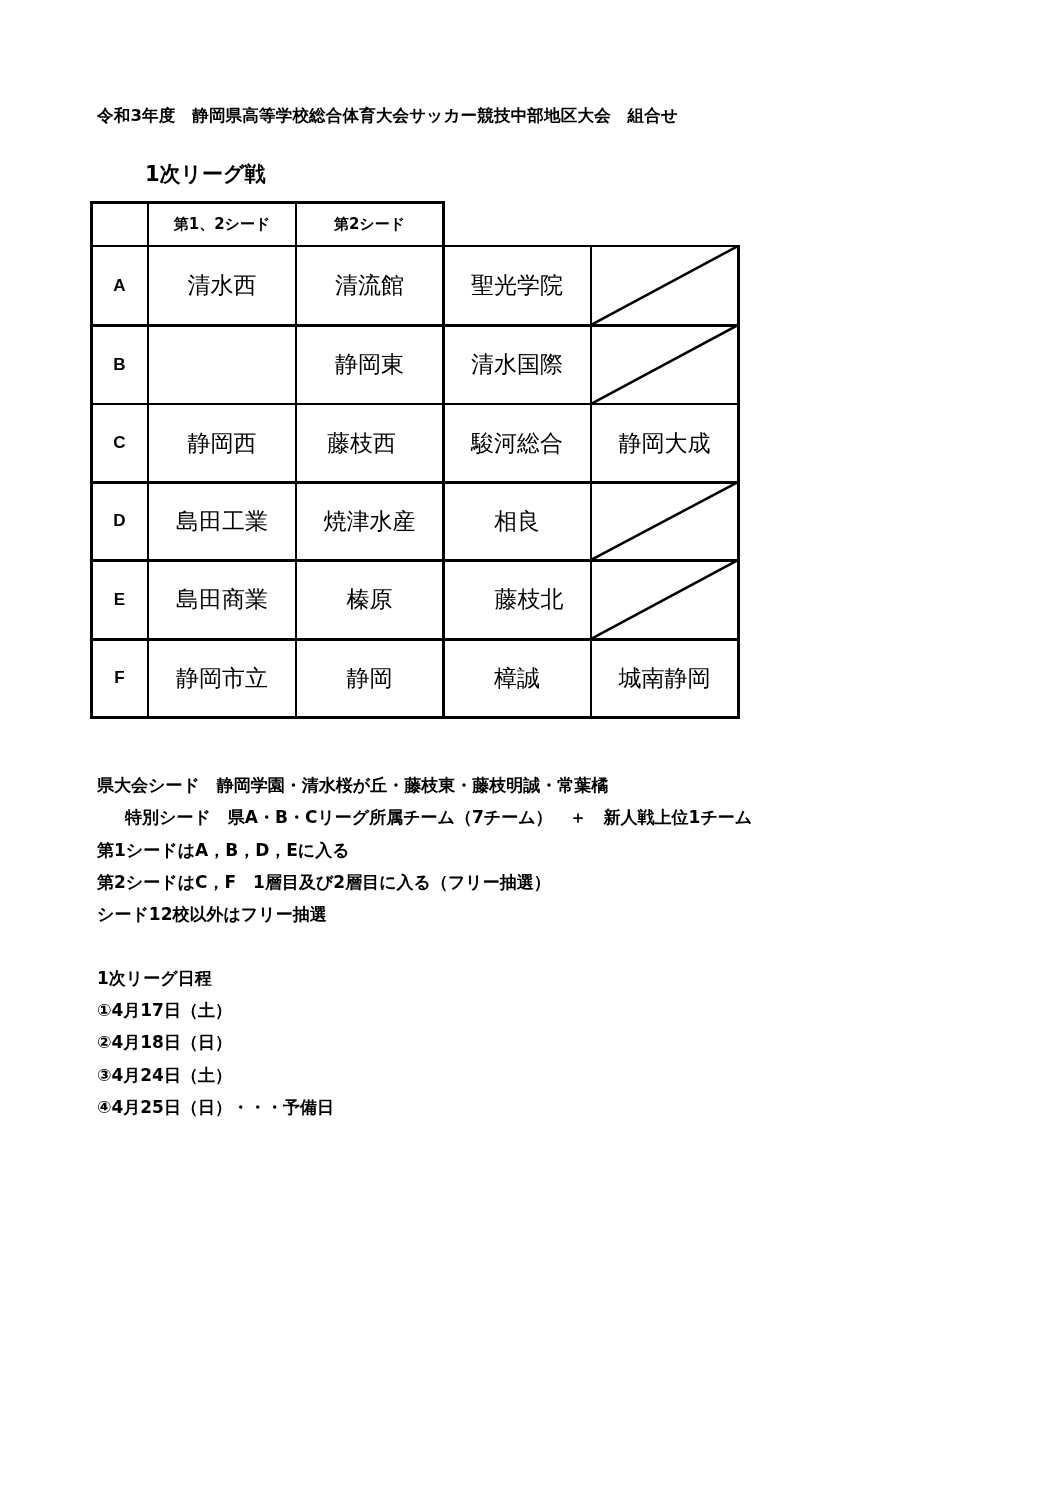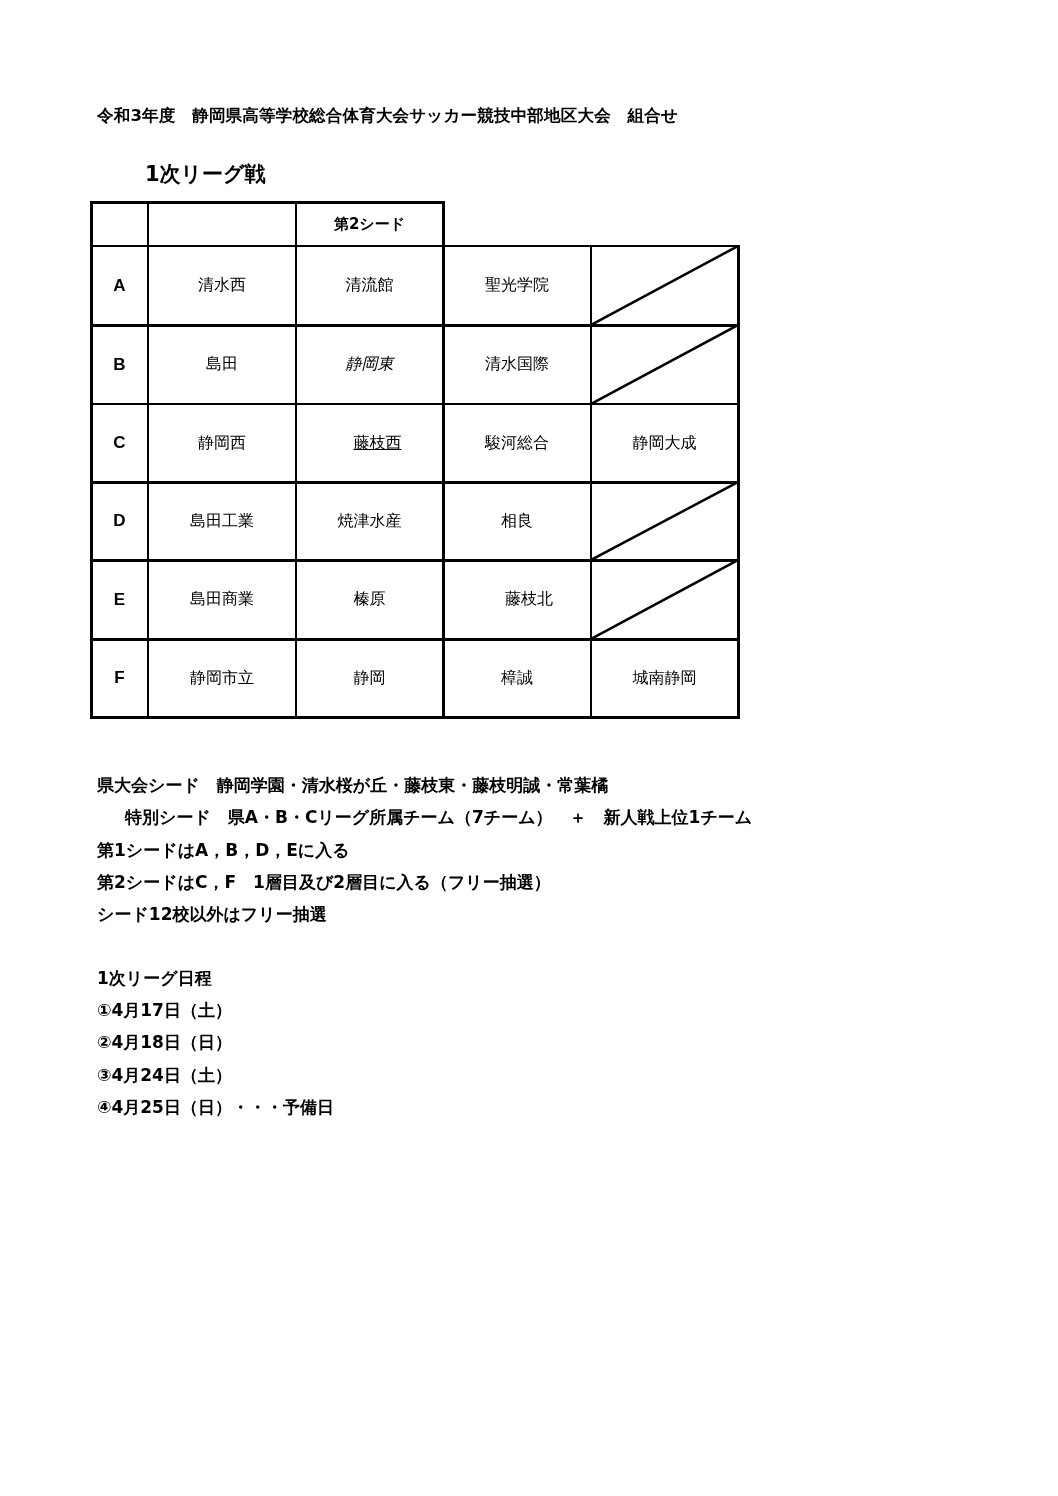--- a/index.html
+++ b/index.html
@@ -10,52 +10,52 @@
     }
     .abs { position: absolute; white-space: nowrap; }
     .title { left: 97px; top: 105px; font-size: 16.5px; font-weight: bold; letter-spacing: 0.2px; }
     .subtitle { left: 145px; top: 160px; font-size: 21px; font-weight: bold; }
 
     
     .grid { position: absolute; left: 0; top: 0; width: 1058px; height: 800px; }
     .cell {
       position: absolute; box-sizing: border-box;
       display: flex; align-items: center; justify-content: center;
-      font-size: 16px; font-weight: normal;
+      font-size: 23px; font-weight: normal;
     }
     .hcell { font-size: 15px; font-weight: bold; }
     .rowlabel { font-size: 17px; font-weight: bold; font-family: "Liberation Sans", sans-serif; }
     .line { position: absolute; background: #000; }
     .slash { position: absolute; }
 
     .note { left: 97px; font-size: 17px; font-weight: bold; }
   </style>
 </head>
 <body>
 
 <div class="abs title">令和3年度　静岡県高等学校総合体育大会サッカー競技中部地区大会　組合せ</div>
 <div class="abs subtitle">1次リーグ戦</div>
 
 <div class="grid">
 
+  <div class="cell hcell" style="left:148px;top:202px;width:148px;height:44px;">第1、2シード</div>
   <div class="cell hcell" style="left:296px;top:202px;width:147px;height:44px;">第2シード</div>
 
   <div class="cell rowlabel" style="left:91px;top:246px;width:57px;height:79px;">A</div>
   <div class="cell" style="left:148px;top:246px;width:148px;height:79px;">清水西</div>
   <div class="cell" style="left:296px;top:246px;width:147px;height:79px;">清流館</div>
   <div class="cell" style="left:443px;top:246px;width:148px;height:79px;">聖光学院</div>
 
   <div class="cell rowlabel" style="left:91px;top:325px;width:57px;height:79px;">B</div>
-  <div class="cell" style="left:148px;top:325px;width:148px;height:79px;">島田</div>
-  <div class="cell" style="left:296px;top:325px;width:147px;height:79px;font-style:italic;">静岡東</div>
+  <div class="cell" style="left:296px;top:325px;width:147px;height:79px;">静岡東</div>
   <div class="cell" style="left:443px;top:325px;width:148px;height:79px;">清水国際</div>
 
   <div class="cell rowlabel" style="left:91px;top:404px;width:57px;height:78px;">C</div>
   <div class="cell" style="left:148px;top:404px;width:148px;height:78px;">静岡西</div>
-  <div class="cell" style="left:304px;top:404px;width:147px;height:78px;text-decoration:underline;">藤枝西</div>
+  <div class="cell" style="left:288px;top:404px;width:147px;height:78px;">藤枝西</div>
   <div class="cell" style="left:443px;top:404px;width:148px;height:78px;">駿河総合</div>
   <div class="cell" style="left:591px;top:404px;width:147px;height:78px;">静岡大成</div>
 
   <div class="cell rowlabel" style="left:91px;top:482px;width:57px;height:78px;">D</div>
   <div class="cell" style="left:148px;top:482px;width:148px;height:78px;">島田工業</div>
   <div class="cell" style="left:296px;top:482px;width:147px;height:78px;">焼津水産</div>
   <div class="cell" style="left:443px;top:482px;width:148px;height:78px;">相良</div>
 
   <div class="cell rowlabel" style="left:91px;top:560px;width:57px;height:79px;">E</div>
   <div class="cell" style="left:148px;top:560px;width:148px;height:79px;">島田商業</div>

